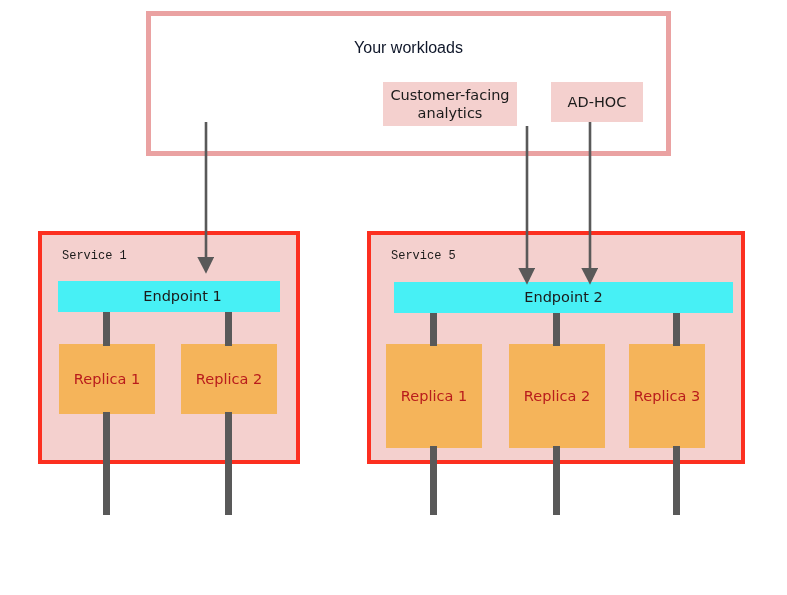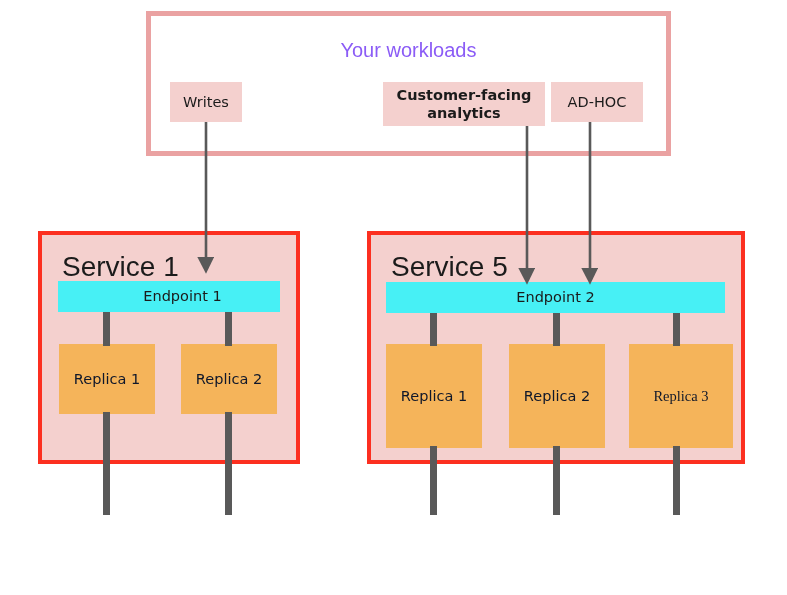--- a/index.html
+++ b/index.html
@@ -40,74 +40,74 @@
     border: 5px solid #eaa2a2;
     background: #ffffff;
     display: block;
   }
   #workloads-title {
     position: absolute;
     left: 0;
     top: 22px;
     width: 515px;
     text-align: center;
-    font-size: 20px;
-    color: #8b5cf6;
+    font-size: 16px;
+    color: #0f172a;
     font-family: "Liberation Sans", sans-serif;
   }
 
   
   .workload-chip {
     background: #f4d0ce;
     font-size: 14.5px;
     font-family: "DejaVu Sans", sans-serif;
     color: #1b1b1b;
   }
   #chip-writes   { left: 170px; top: 82px; width: 72px;  height: 40px; }
-  #chip-analytics{ left: 383px; top: 82px; width: 162px; height: 44px; font-weight: bold; }
+  #chip-analytics{ left: 383px; top: 82px; width: 134px; height: 44px; }
   #chip-adhoc    { left: 551px; top: 82px; width: 92px;  height: 40px; justify-content: center; }
 
   
   .service {
     border: 4px solid #fc2f20;
     background: #f4d0ce;
     display: block;
   }
   #service-1 { left: 38px;  top: 231px; width: 262px; height: 233px; }
   #service-2 { left: 367px; top: 231px; width: 378px; height: 233px; }
   .service-label {
     position: absolute;
     left: 20px;
     top: 14px;
-    font-size: 28px;
-    color: #1b1b1b;
-    font-family: Liberation Sans, sans-serif;
+    font-size: 12px;
+    color: #1b1b1b;
+    font-family: Liberation Mono, monospace;
   }
 
   
   .endpoint {
     background: #47f0f5;
     font-size: 14.5px;
     color: #1b1b1b;
   }
   #endpoint-1 { left: 58px;  top: 281px; width: 222px; height: 31px; padding-left: 27px; }
-  #endpoint-2 { left: 386px; top: 282px; width: 339px; height: 31px; }
+  #endpoint-2 { left: 394px; top: 282px; width: 339px; height: 31px; }
 
   
   .replica {
     background: #f5b košt;
     background: #f5b45a;
     font-size: 14.5px;
-    color: #0f172a;
+    color: #b91c1c;
   }
   #s1-replica-1 { left: 59px;  top: 344px; width: 96px;  height: 70px; }
   #s1-replica-2 { left: 181px; top: 344px; width: 96px;  height: 70px; }
   #s2-replica-1 { left: 386px; top: 344px; width: 96px;  height: 104px; }
   #s2-replica-2 { left: 509px; top: 344px; width: 96px;  height: 104px; }
-  #s2-replica-3 { left: 629px; top: 344px; width: 104px;  height: 104px; font-family: Liberation Serif, serif; }
+  #s2-replica-3 { left: 629px; top: 344px; width: 76px;  height: 104px; }
 
   
   #object-storage {
     left: 48px;
     top: 513px;
     width: 690px;
     height: 70px;
     border: 4px solid #000000;
     background: #ffffff;
     font-size: 14.5px;
@@ -133,23 +133,20 @@
 </style>
 </head>
 <body>
 
 <div id="canvas">
 
   <div class="box" id="workloads-container">
     <div id="workloads-title">Your workloads</div>
   </div>
 
-  <div class="box workload-chip" id="chip-writes">
-    <span>Writes</span>
-  </div>
   <div class="box workload-chip" id="chip-analytics">
     <span>Customer-facing analytics</span>
   </div>
   <div class="box workload-chip" id="chip-adhoc">
     <span>AD-HOC</span>
   </div>
 
   <div class="box service" id="service-1">
     <div class="service-label">Service 1</div>
   </div>

